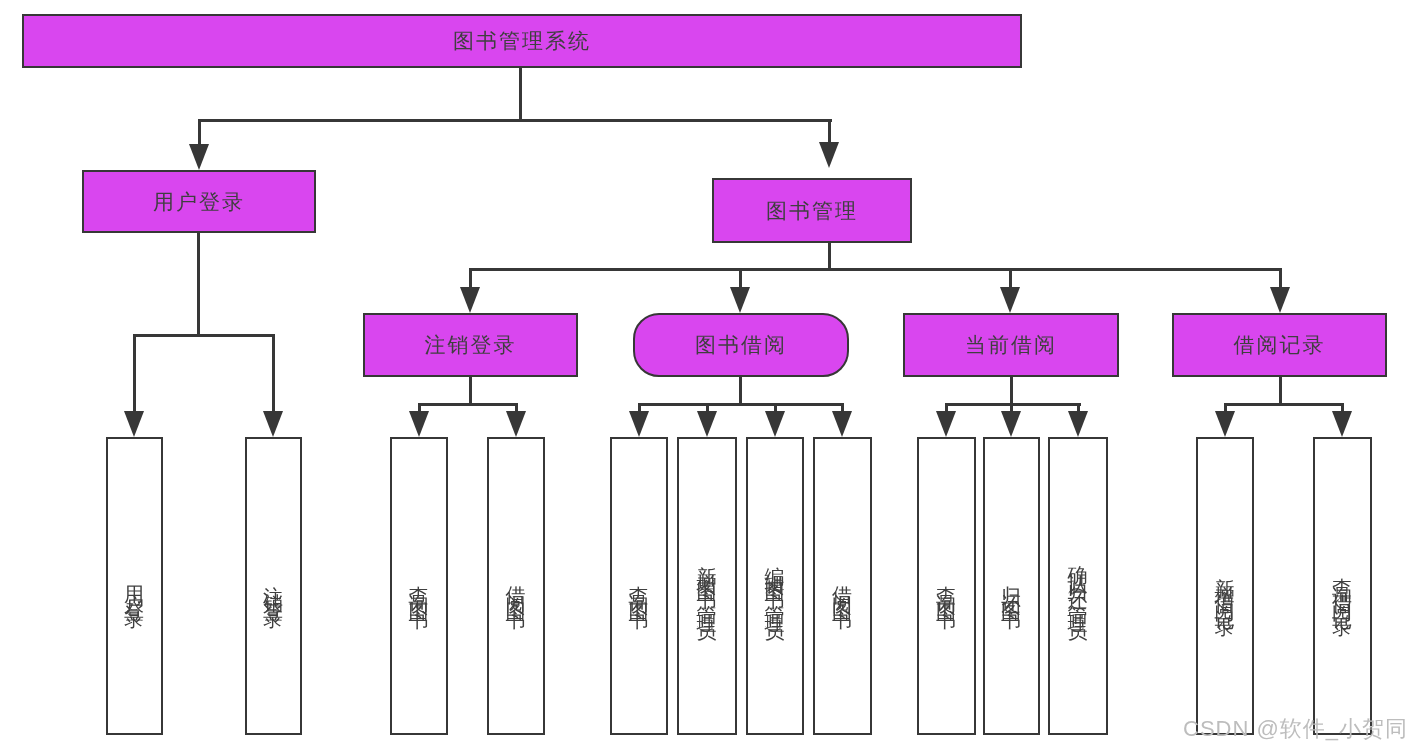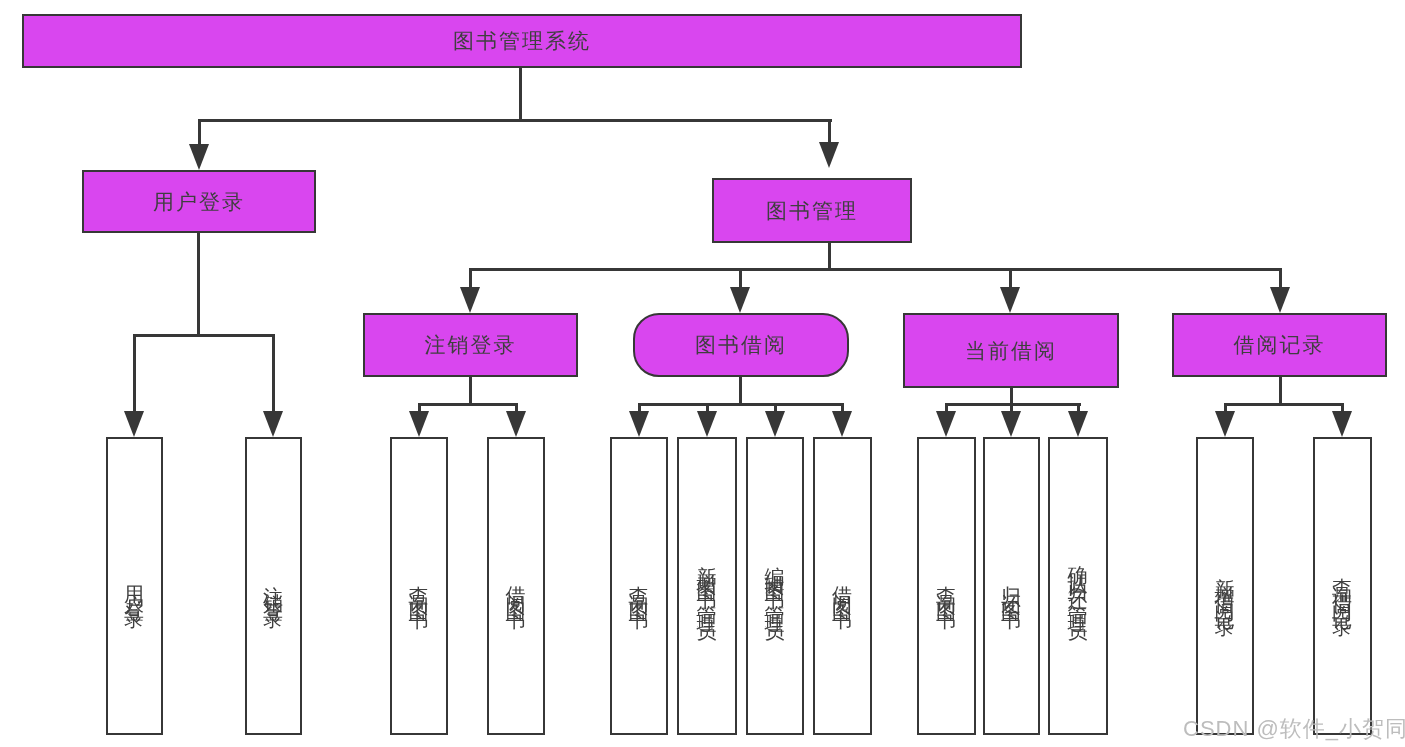--- a/index.html
+++ b/index.html
@@ -112,21 +112,21 @@
   </div>
 
   <div class="node" style="left:363px; top:313px; width:215px; height:64px;">
     <span>注销登录</span>
   </div>
 
   <div class="node" style="left:633px; top:313px; width:216px; height:64px;border-radius:26px;">
     <span>图书借阅</span>
   </div>
 
-  <div class="node" style="left:903px; top:313px; width:216px; height:75px;">
+  <div class="node" style="left:903px; top:313px; width:216px; height:64px;">
     <span>当前借阅</span>
   </div>
 
   <div class="node" style="left:1172px; top:313px; width:215px; height:64px;">
     <span>借阅记录</span>
   </div>
 
   <div class="leaf" style="left:106px; top:437px; width:57px; height:298px;">
     <span>用户登录</span>
   </div>

